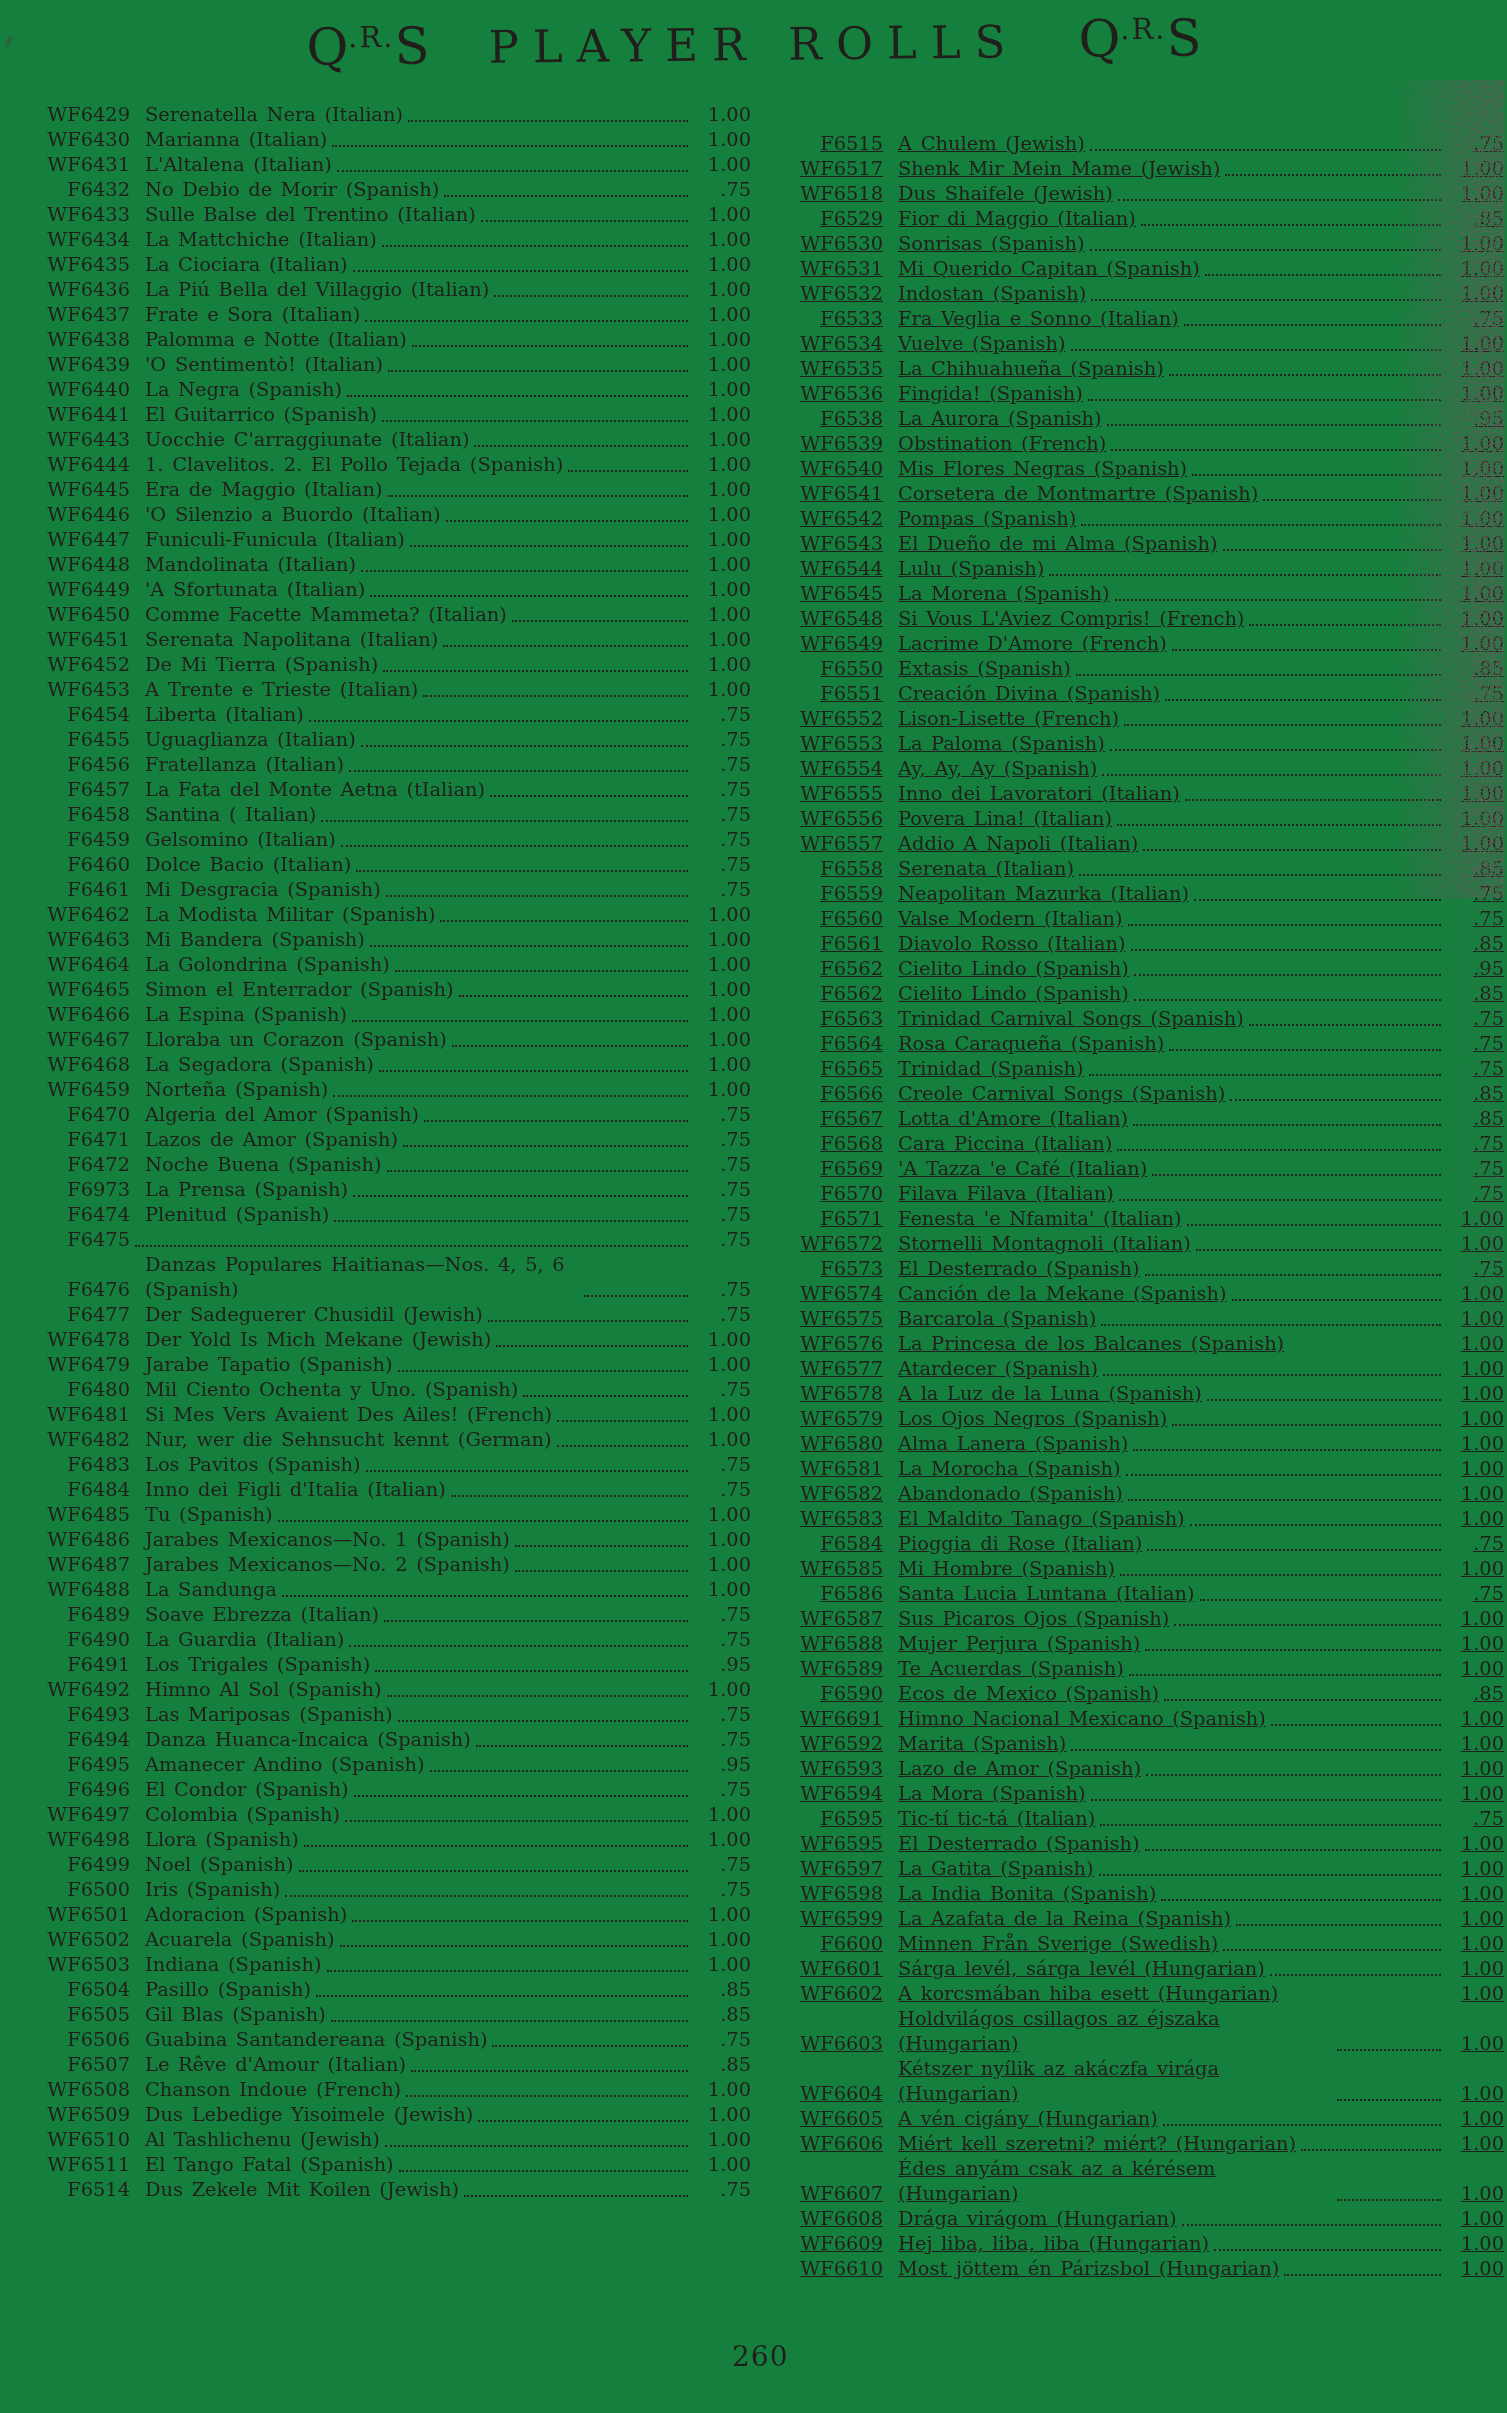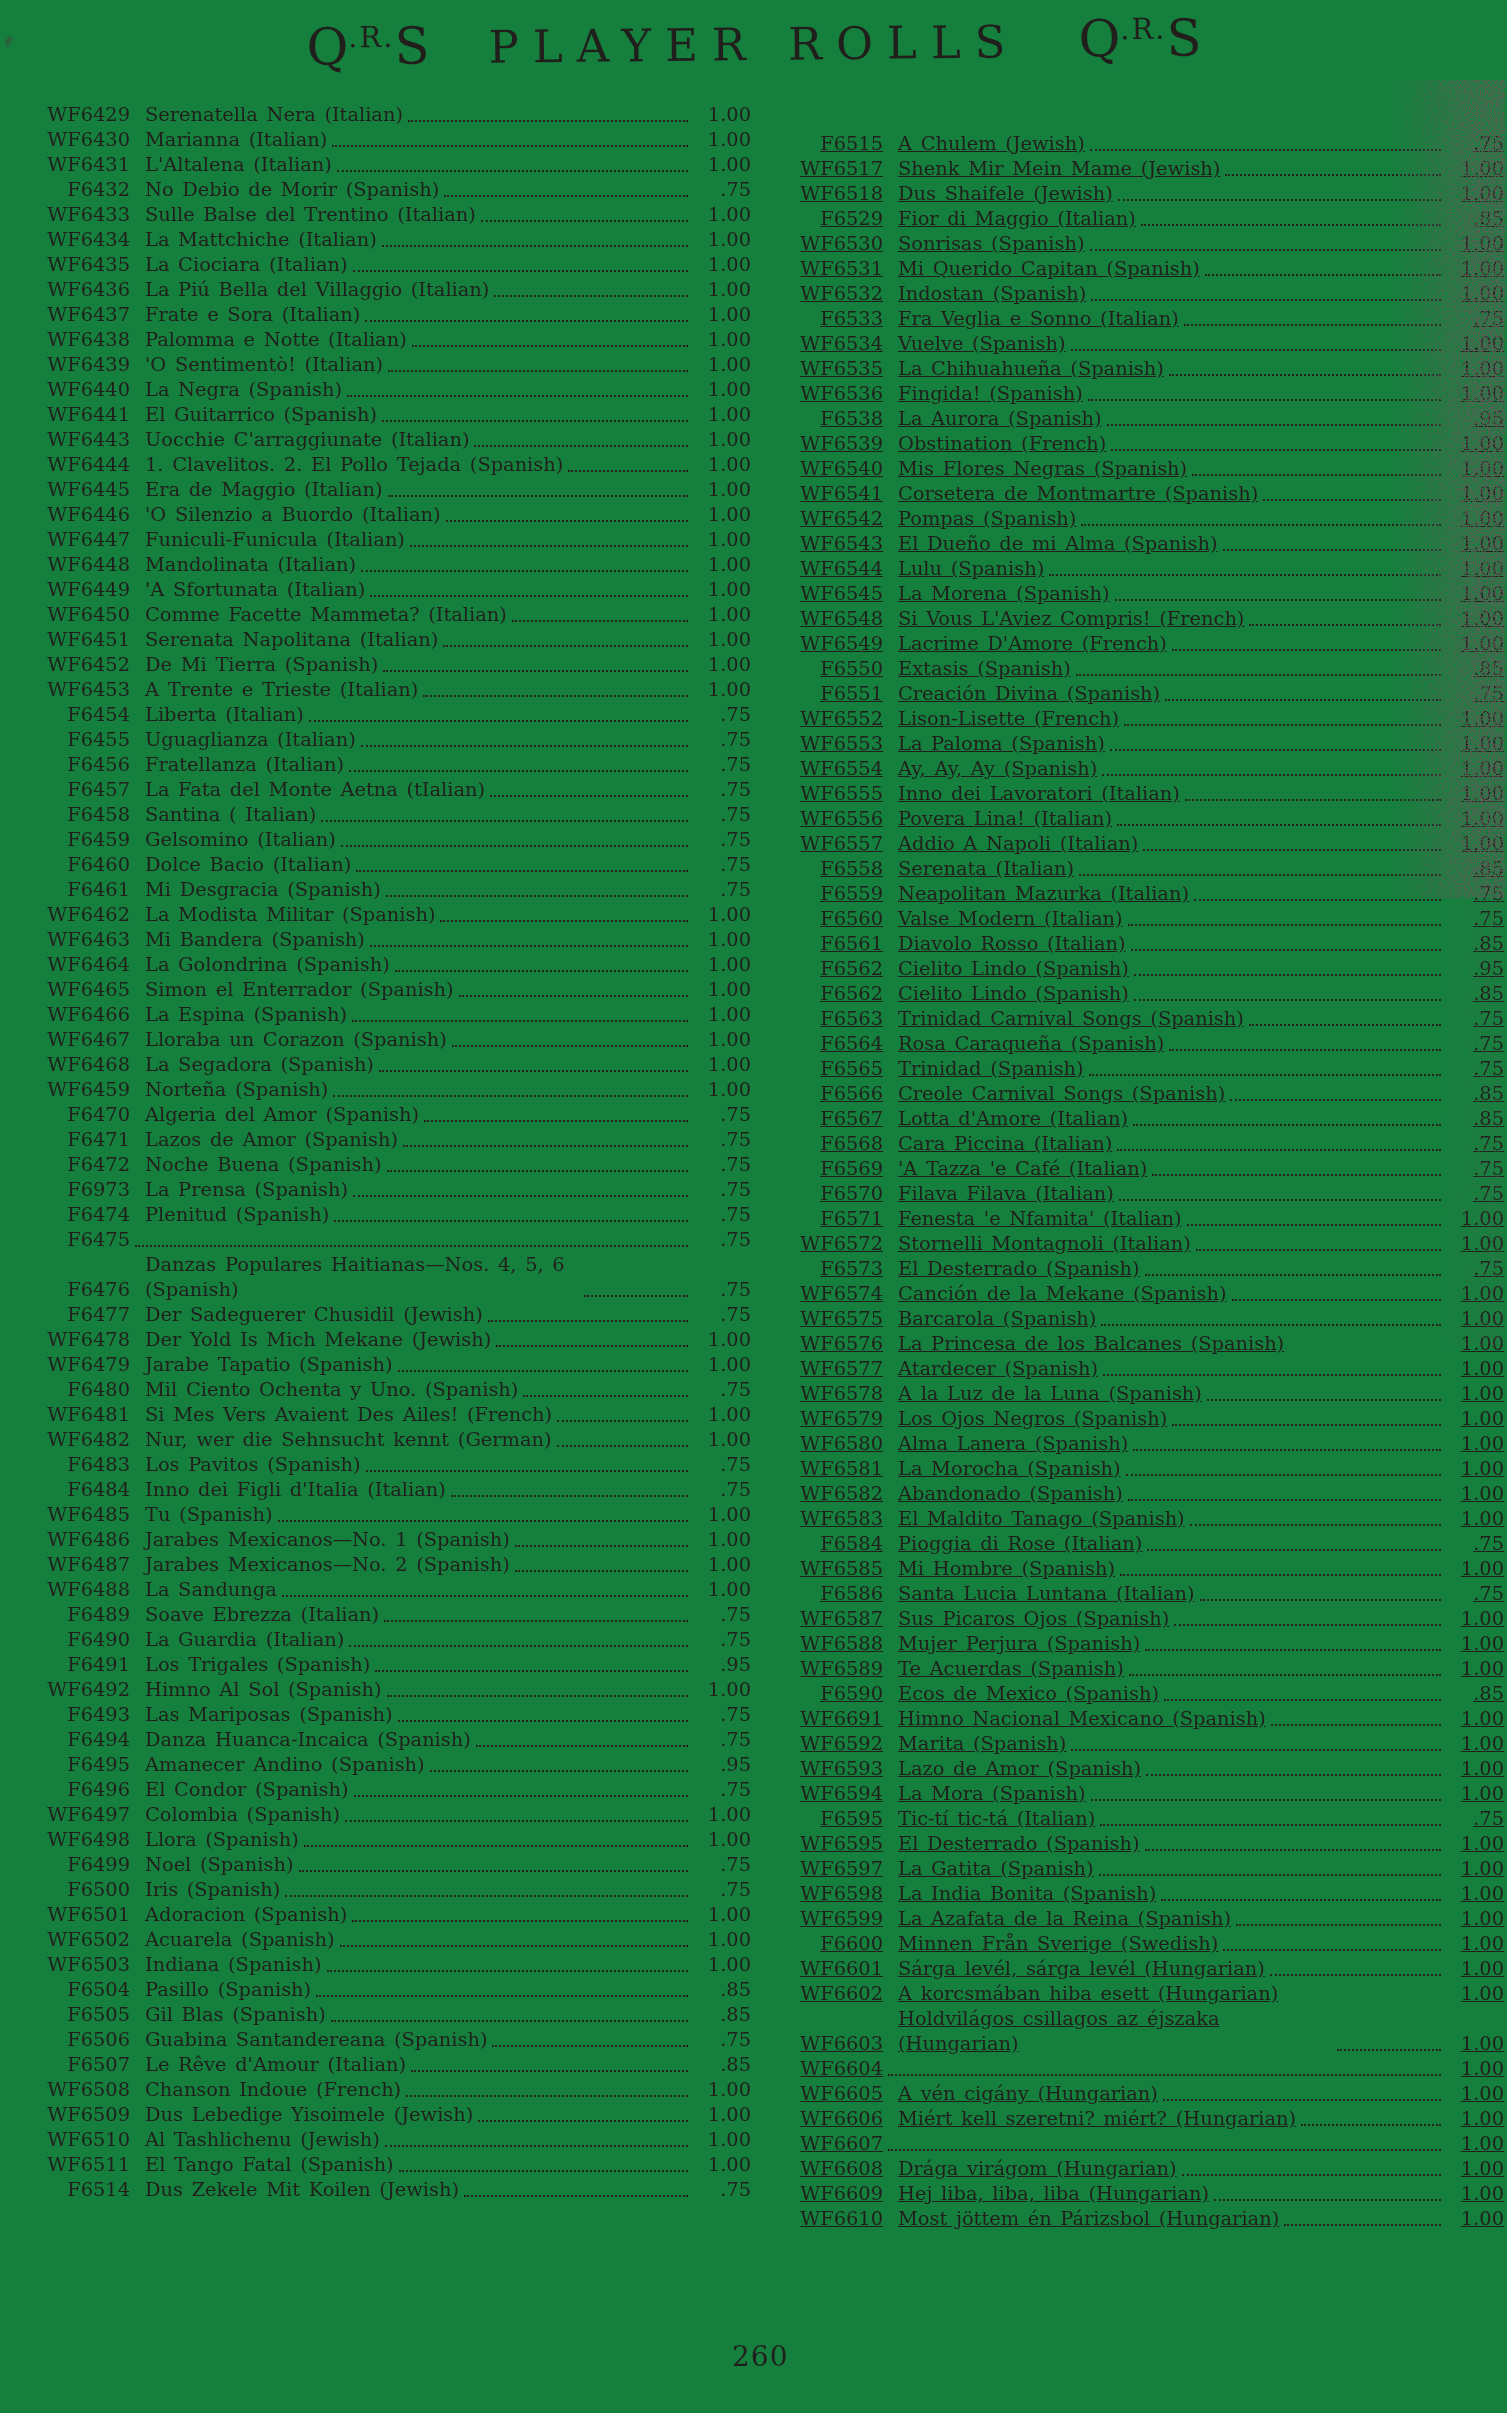--- a/index.html
+++ b/index.html
@@ -1017,37 +1017,39 @@
       <span class="price">1.00</span>
     </div>
         <div class="row wrap">
       <span class="num">WF6603</span>
       <span class="title-cell">Holdvilágos csillagos az éjszaka (Hungarian)</span>
       <span class="leader"></span>
       <span class="price">1.00</span>
     </div>
         <div class="row wrap">
       <span class="num">WF6604</span>
+      <span class="title-cell">Kétszer nyílik az akáczfa virága (Hungarian)</span>
       <span class="leader"></span>
       <span class="price">1.00</span>
     </div>
         <div class="row">
       <span class="num">WF6605</span>
       <span class="title-cell">A vén cigány (Hungarian)</span>
       <span class="leader"></span>
       <span class="price">1.00</span>
     </div>
         <div class="row wrap">
       <span class="num">WF6606</span>
       <span class="title-cell">Miért kell szeretni? miért? (Hungarian)</span>
       <span class="leader"></span>
       <span class="price">1.00</span>
     </div>
         <div class="row wrap">
       <span class="num">WF6607</span>
+      <span class="title-cell">Édes anyám csak az a kérésem (Hungarian)</span>
       <span class="leader"></span>
       <span class="price">1.00</span>
     </div>
         <div class="row">
       <span class="num">WF6608</span>
       <span class="title-cell">Drága virágom (Hungarian)</span>
       <span class="leader"></span>
       <span class="price">1.00</span>
     </div>
         <div class="row">

